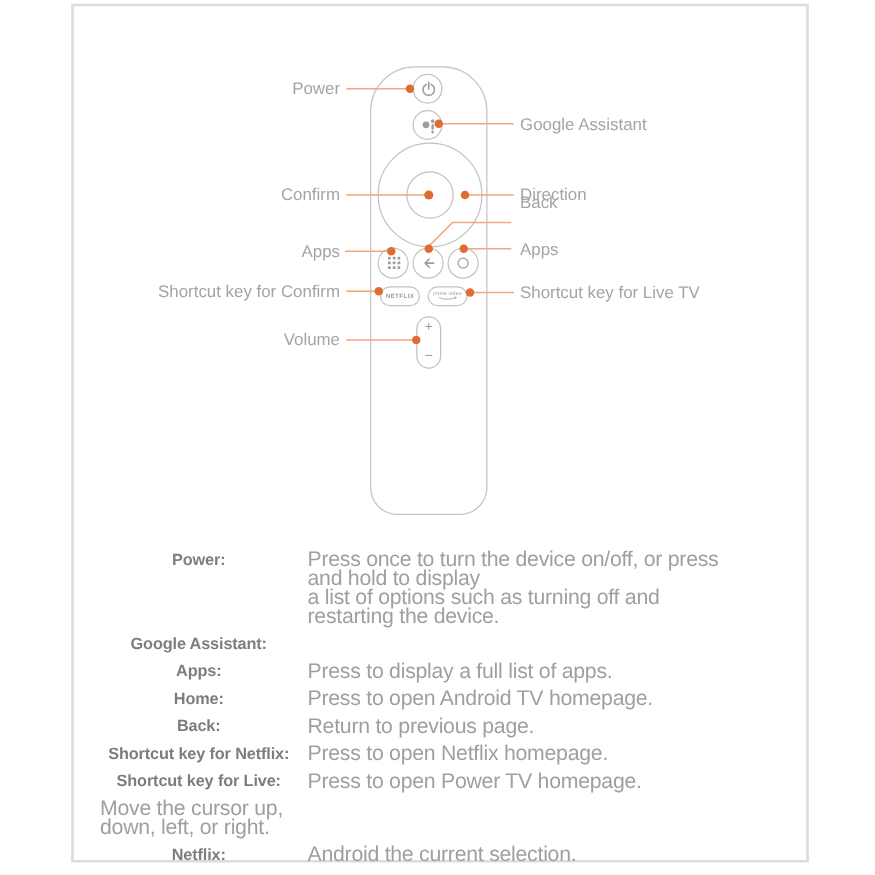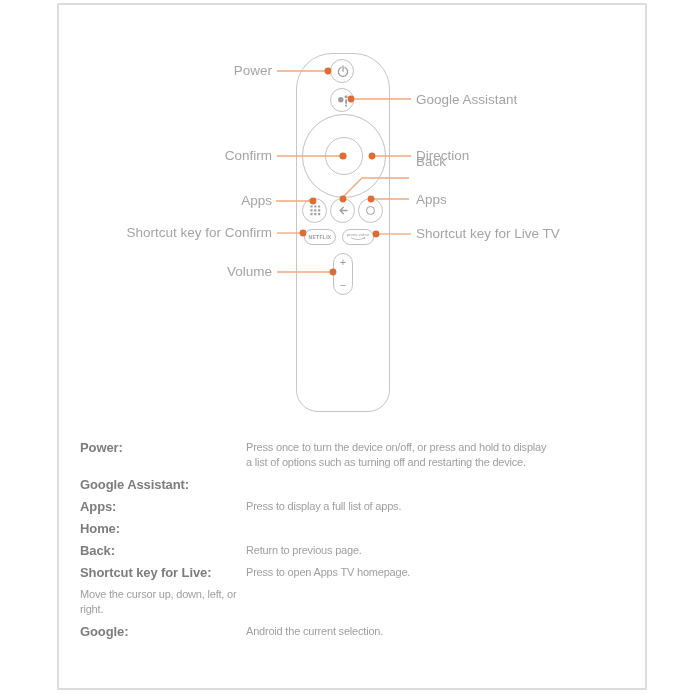--- a/index.html
+++ b/index.html
@@ -35,23 +35,23 @@
   .home-ring{width:9px;height:9px;border:1.4px solid #9E9E9E;border-radius:50%;box-sizing:border-box;}
 
   
   .callout{position:absolute;font-size:13.5px;color:#A4A4A4;white-space:nowrap;
            transform:translateY(-50%);line-height:1;}
   .callout.r{transform:translate(-100%,-50%);}
 
   
   .legend{position:absolute;left:80px;top:440px;width:512px;}
   .lrow{display:grid;grid-template-columns:158px 1fr;column-gap:8px;margin-bottom:7px;}
-  .lrow .lab{font-size:13px;font-weight:bold;color:#7D7D7D;text-align:left;
+  .lrow .lab{font-size:13px;font-weight:bold;color:#7D7D7D;text-align:center;
              line-height:15px;letter-spacing:-.1px;}
-  .lrow .txt{font-size:11px;color:#9F9F9F;line-height:15px;white-space:pre-line;
+  .lrow .txt{font-size:17px;color:#9F9F9F;line-height:15px;white-space:pre-line;
              letter-spacing:-.2px;}
 
   svg.overlay{position:absolute;left:0;top:0;pointer-events:none;}
 </style>
 </head>
 <body>
 
 <div class="page">
   <div class="frame"></div>
 
@@ -163,30 +163,35 @@
     </div>
     <div class="lrow">
       <span class="lab">Google Assistant:</span>
     </div>
     <div class="lrow">
       <span class="lab">Apps:</span>
       <span class="txt">Press to display a full list of apps.</span>
     </div>
     <div class="lrow">
       <span class="lab">Home:</span>
+      <span class="txt">Press to open Android TV homepage.</span>
     </div>
     <div class="lrow">
       <span class="lab">Back:</span>
       <span class="txt">Return to previous page.</span>
     </div>
     <div class="lrow">
+      <span class="lab">Shortcut key for Netflix:</span>
+      <span class="txt">Press to open Netflix homepage.</span>
+    </div>
+    <div class="lrow">
       <span class="lab">Shortcut key for Live:</span>
-      <span class="txt">Press to open Apps TV homepage.</span>
+      <span class="txt">Press to open Power TV homepage.</span>
     </div>
     <div class="lrow">
       <span class="txt">Move the cursor up, down, left, or right.</span>
     </div>
     <div class="lrow">
-      <span class="lab">Google:</span>
+      <span class="lab">Netflix:</span>
       <span class="txt">Android the current selection.</span>
     </div>
   </div>
 </div>
 
 </body></html>

